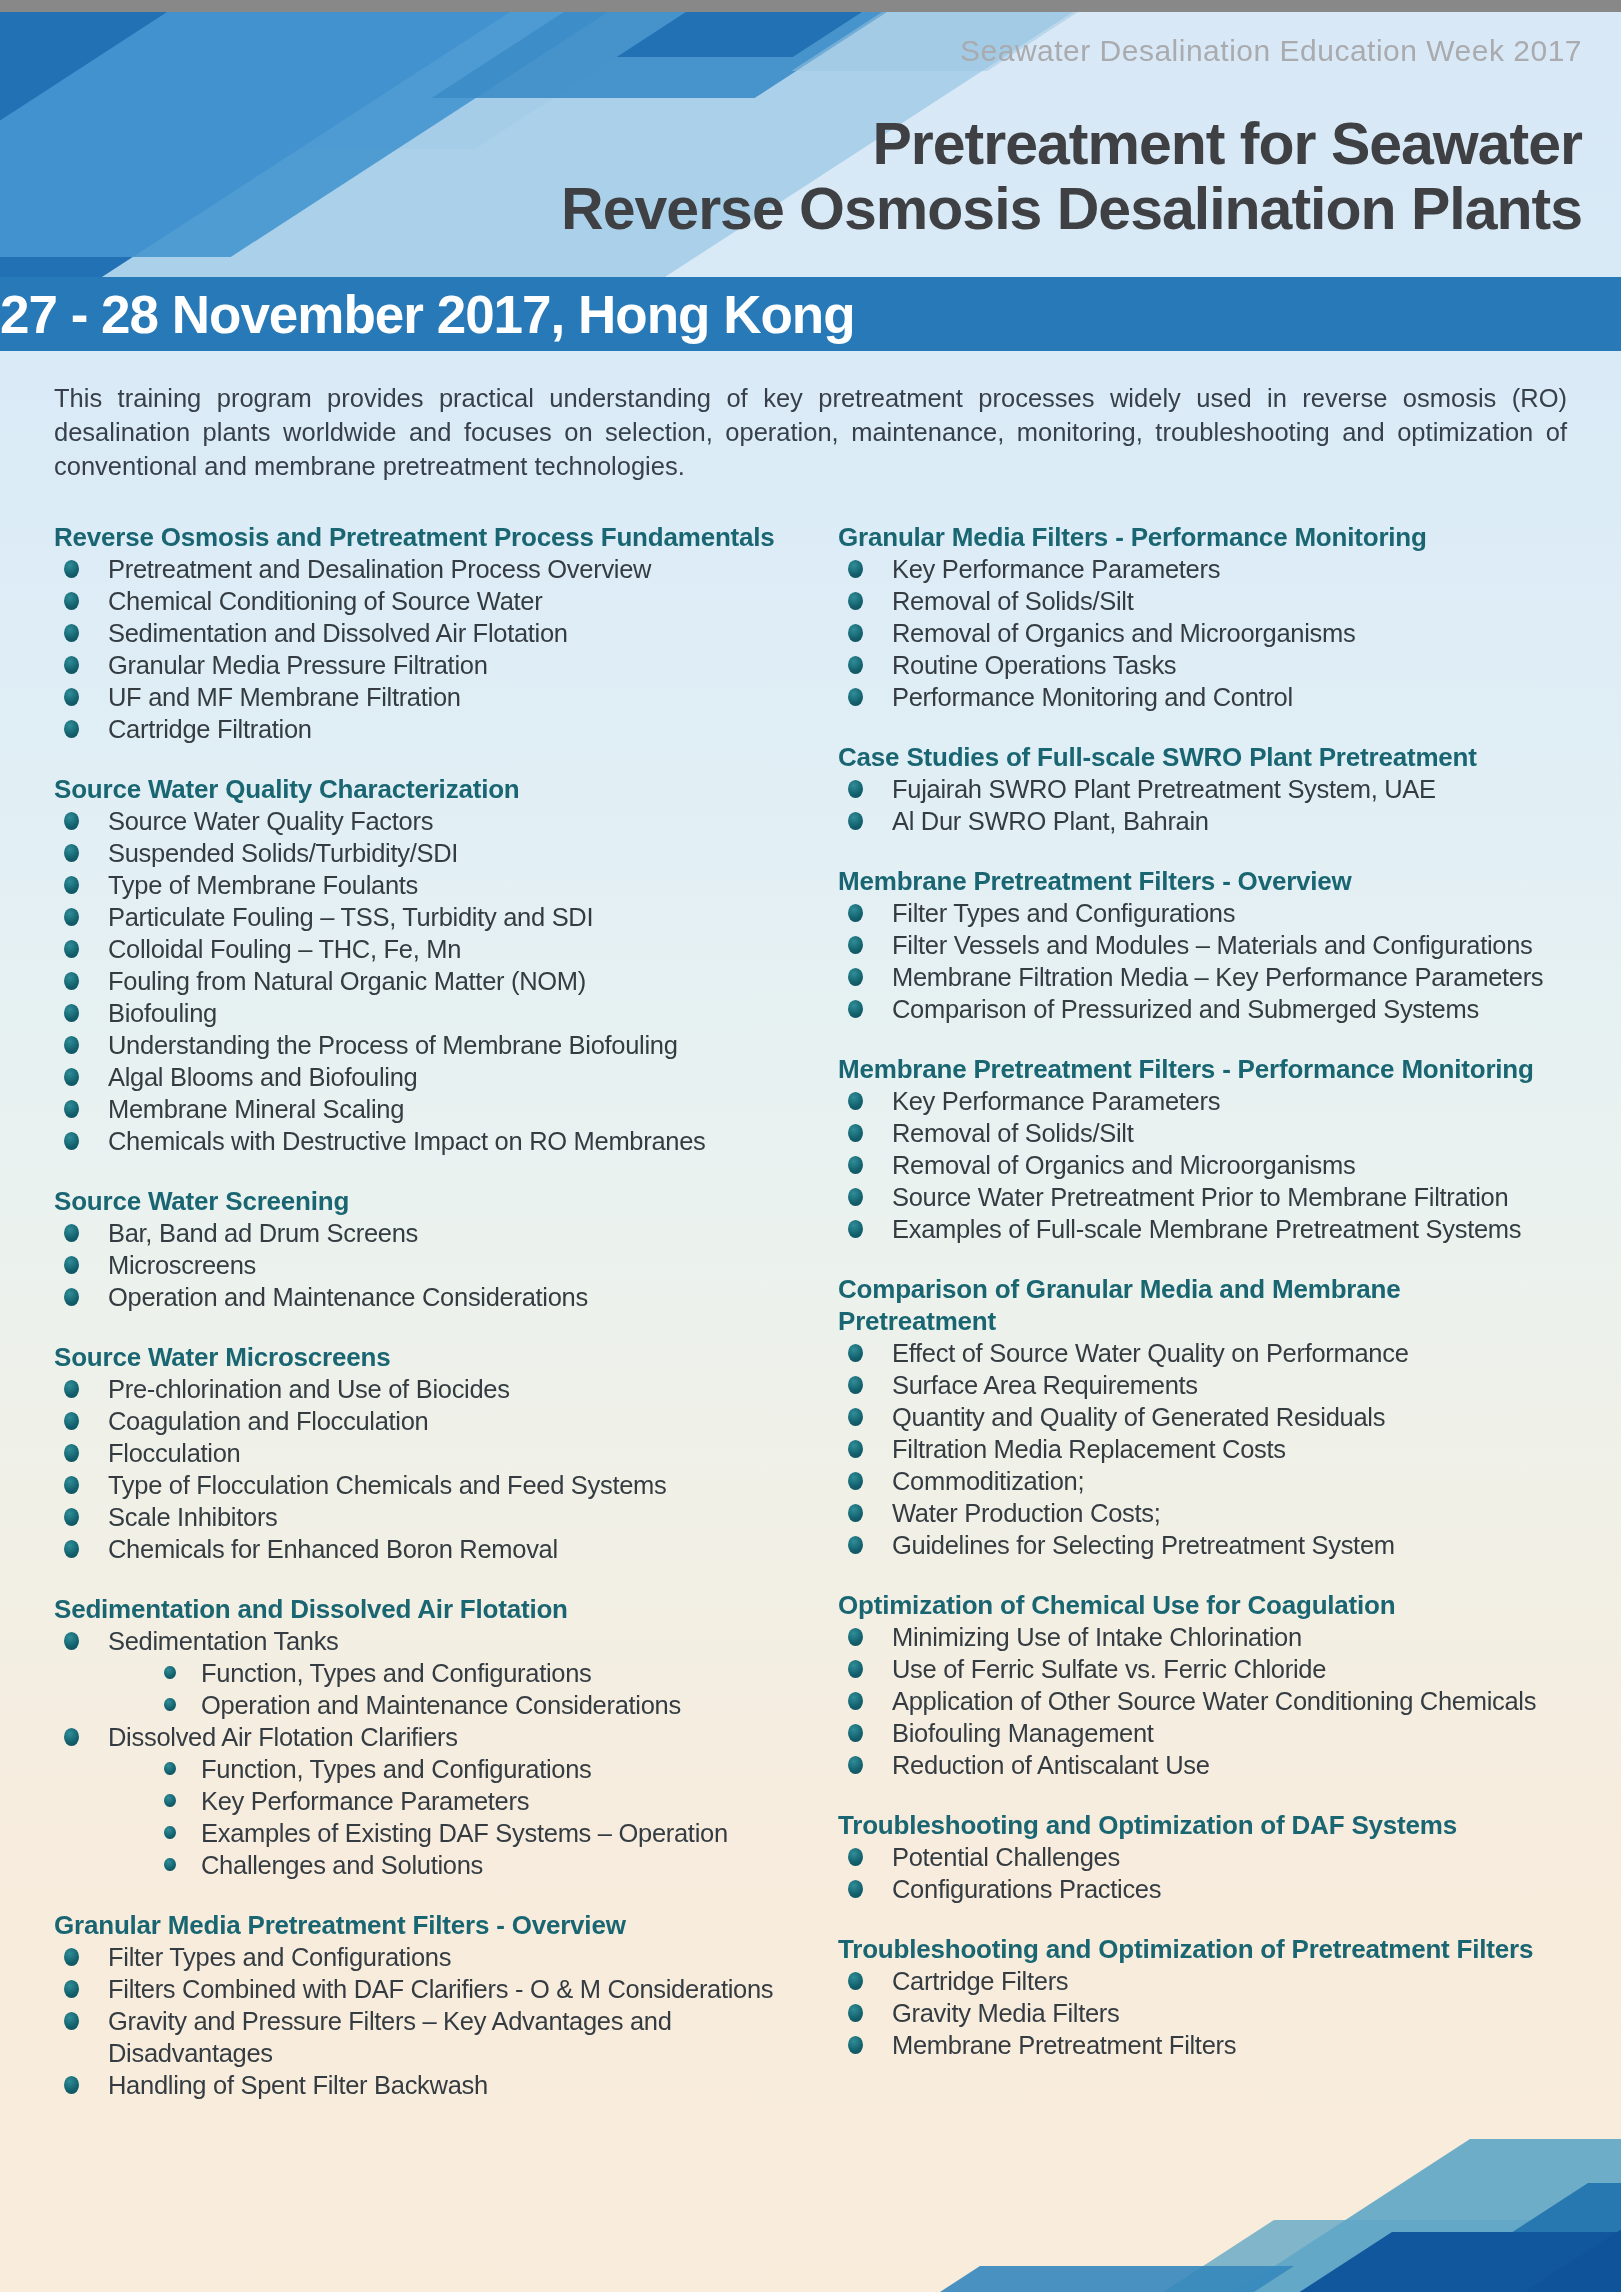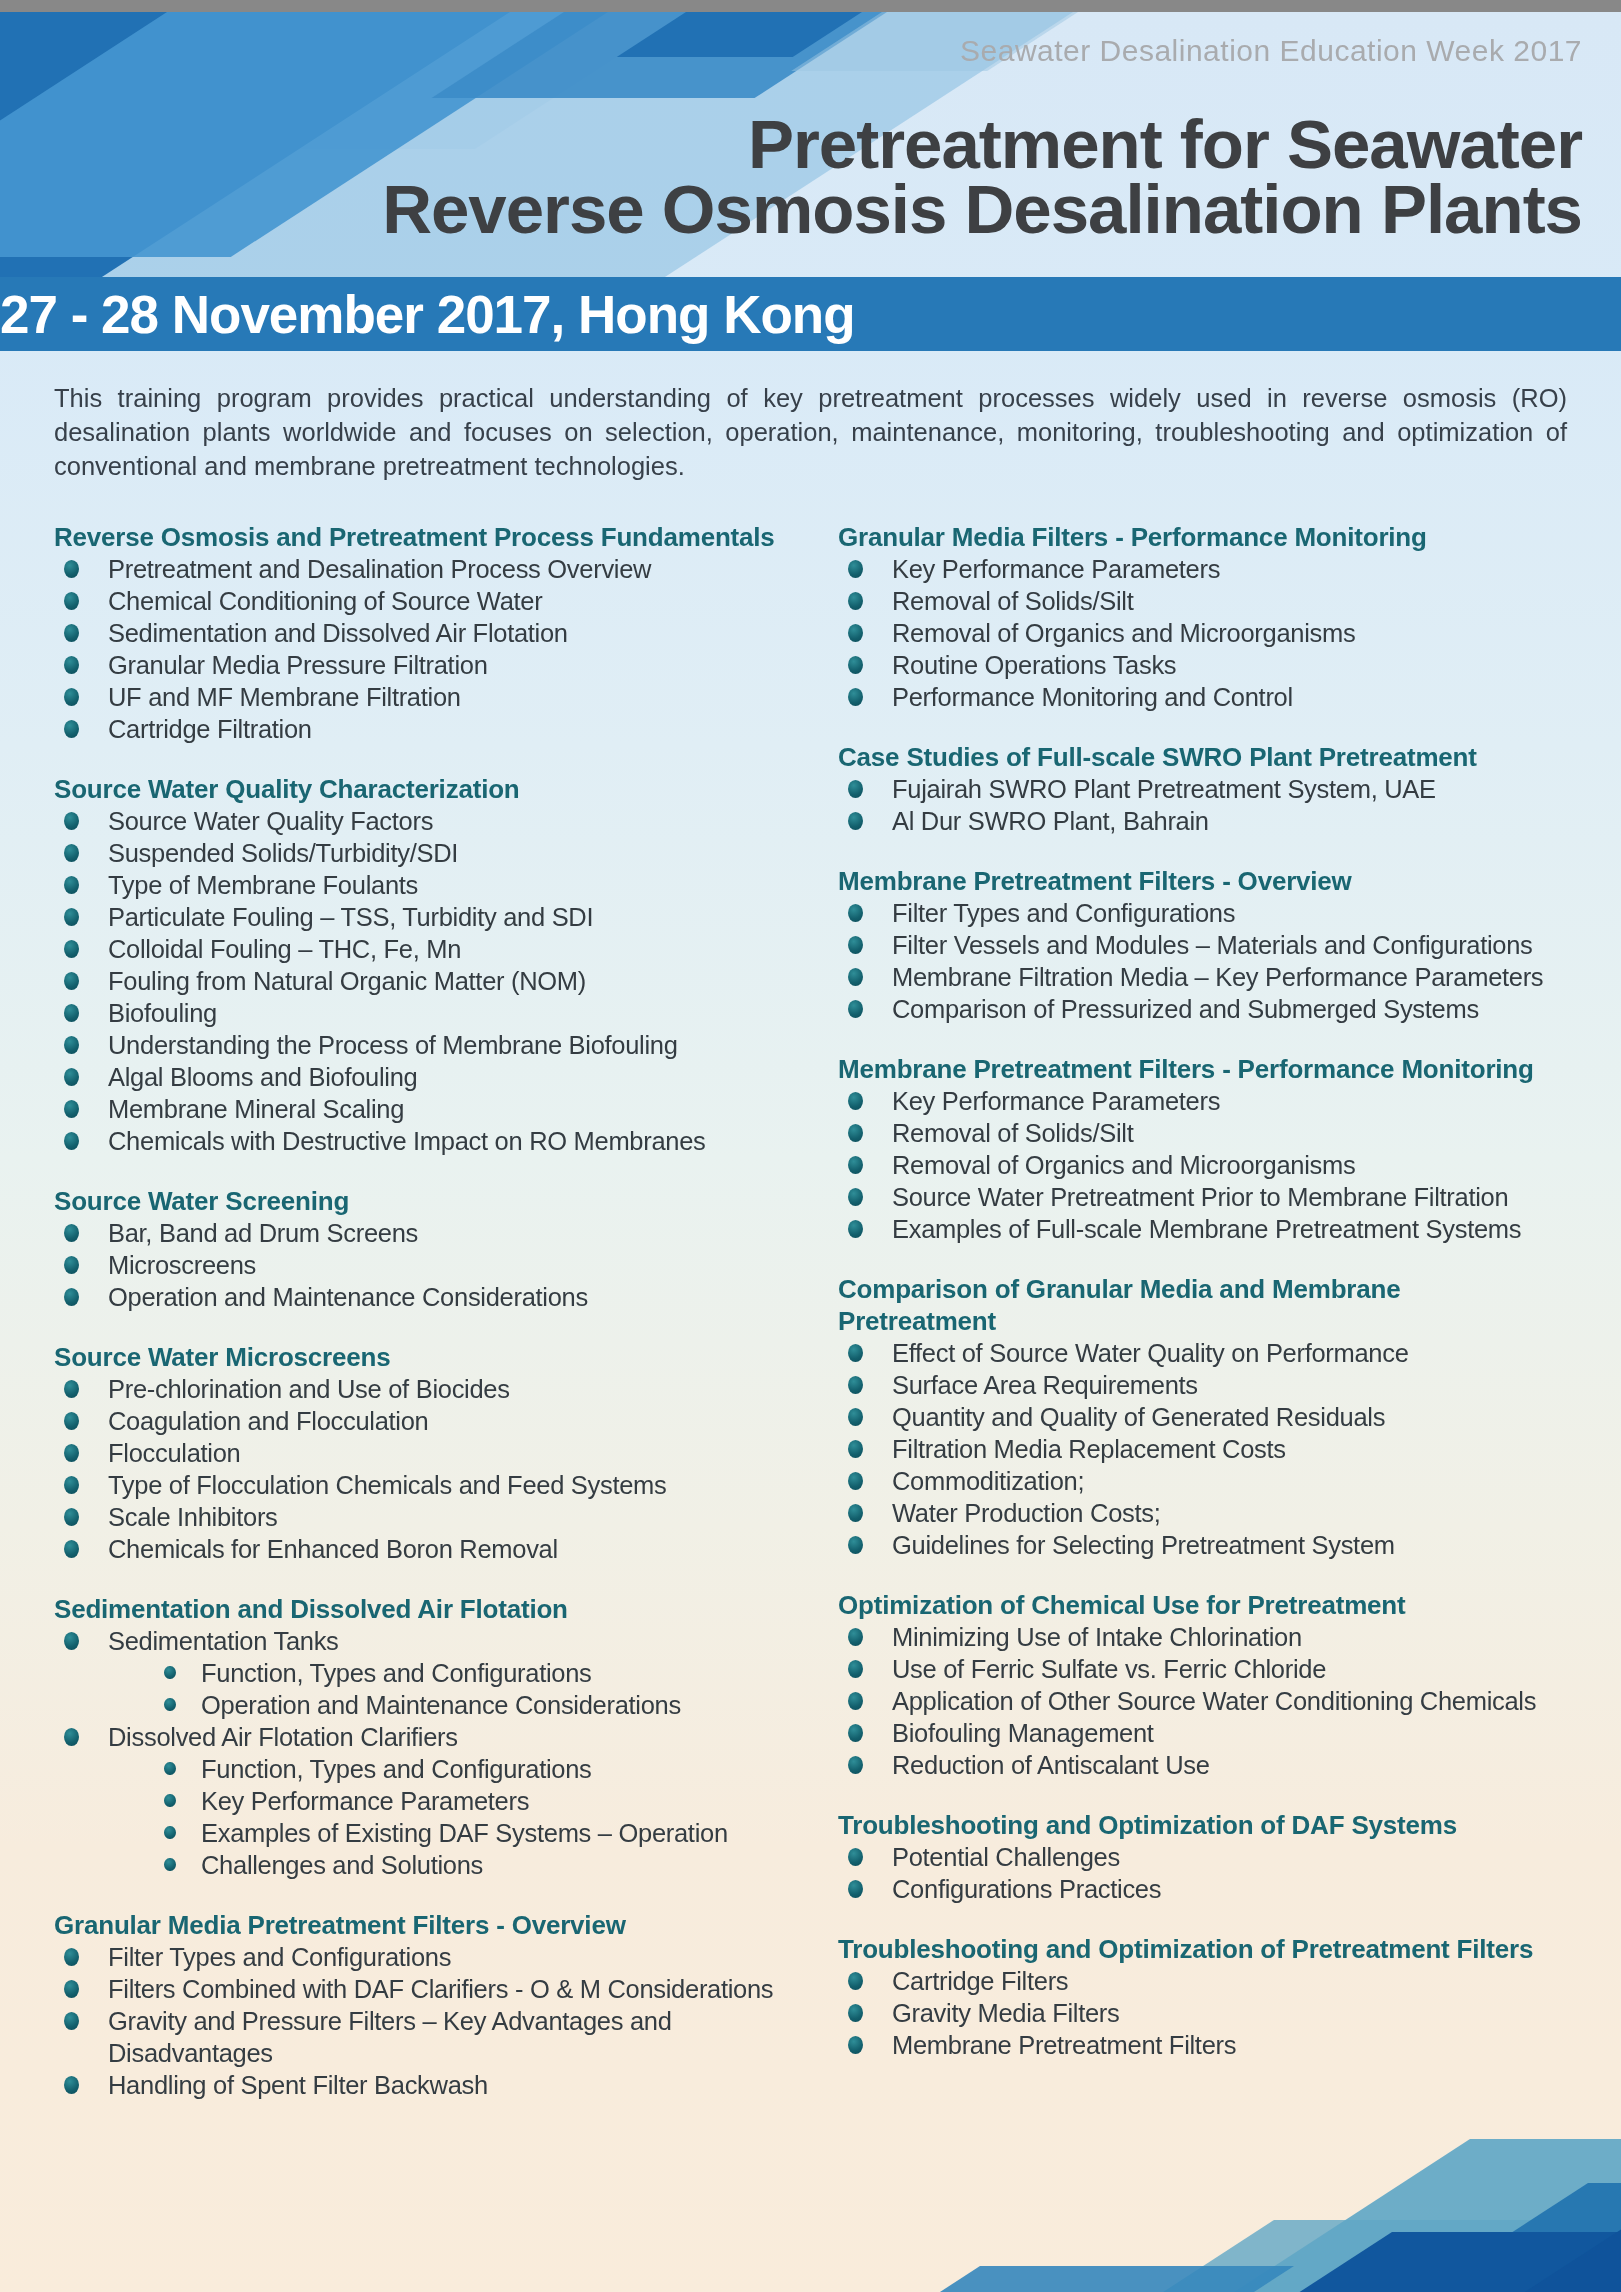--- a/index.html
+++ b/index.html
@@ -30,21 +30,21 @@
   .br5{left:1745px;top:2137px;width:216px;height:156px;background:#0f539b;}
   .br6{left:980px;top:2254px;width:314px;height:38px;background:#3587bd;opacity:.9;}
   
   .event-label{
     position:absolute;top:21.6px;right:39px;
     font-size:30px;color:#a9abae;letter-spacing:0.5px;
   }
   .title{
     position:absolute;top:100px;right:39px;
     text-align:right;color:#3e4043;font-weight:bold;
-    font-size:69px;line-height:65px;letter-spacing:-1px;
+    font-size:59px;line-height:65px;letter-spacing:-1px;
     white-space:nowrap;
   }
   .banner{
     position:absolute;top:265px;left:0;width:100%;height:74px;
     background:#2779b7;
     display:flex;align-items:center;justify-content:flex-start;
   }
   .banner-text{
     color:#ffffff;font-weight:bold;font-size:53px;
     letter-spacing:-1px;padding-right:43px;white-space:nowrap;
@@ -207,21 +207,21 @@
 Pretreatment</h2>
           <div class="item lvl1"><span class="dot"></span><span class="item-text">Effect of Source Water Quality on Performance</span></div>
           <div class="item lvl1"><span class="dot"></span><span class="item-text">Surface Area Requirements</span></div>
           <div class="item lvl1"><span class="dot"></span><span class="item-text">Quantity and Quality of Generated Residuals</span></div>
           <div class="item lvl1"><span class="dot"></span><span class="item-text">Filtration Media Replacement Costs</span></div>
           <div class="item lvl1"><span class="dot"></span><span class="item-text">Commoditization;</span></div>
           <div class="item lvl1"><span class="dot"></span><span class="item-text">Water Production Costs;</span></div>
           <div class="item lvl1"><span class="dot"></span><span class="item-text">Guidelines for Selecting Pretreatment System</span></div>
         </section>
         <section class="topic">
-          <h2 class="topic-heading">Optimization of Chemical Use for Pretreatment</h2>
+          <h2 class="topic-heading">Optimization of Chemical Use for Coagulation</h2>
           <div class="item lvl1"><span class="dot"></span><span class="item-text">Minimizing Use of Intake Chlorination</span></div>
           <div class="item lvl1"><span class="dot"></span><span class="item-text">Use of Ferric Sulfate vs. Ferric Chloride</span></div>
           <div class="item lvl1"><span class="dot"></span><span class="item-text">Application of Other Source Water Conditioning Chemicals</span></div>
           <div class="item lvl1"><span class="dot"></span><span class="item-text">Biofouling Management</span></div>
           <div class="item lvl1"><span class="dot"></span><span class="item-text">Reduction of Antiscalant Use</span></div>
         </section>
         <section class="topic">
           <h2 class="topic-heading">Troubleshooting and Optimization of DAF Systems</h2>
           <div class="item lvl1"><span class="dot"></span><span class="item-text">Potential Challenges</span></div>
           <div class="item lvl1"><span class="dot"></span><span class="item-text">Configurations Practices</span></div>

